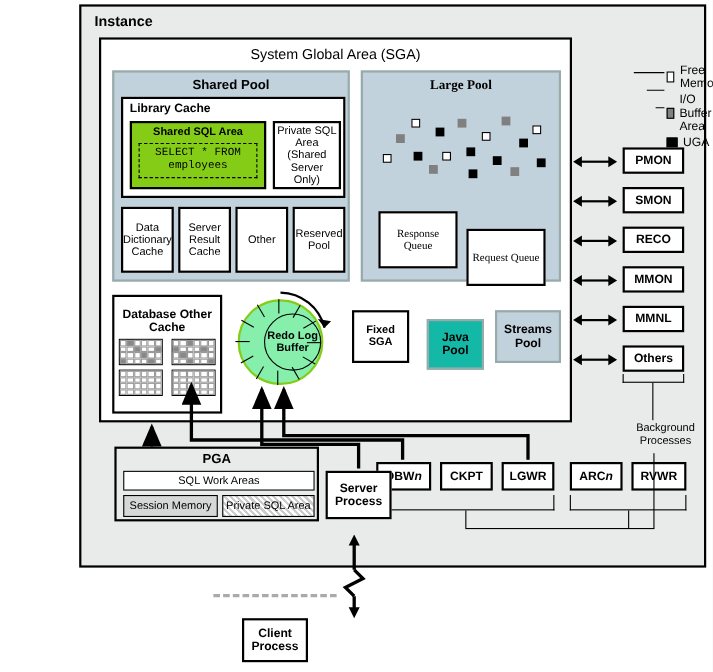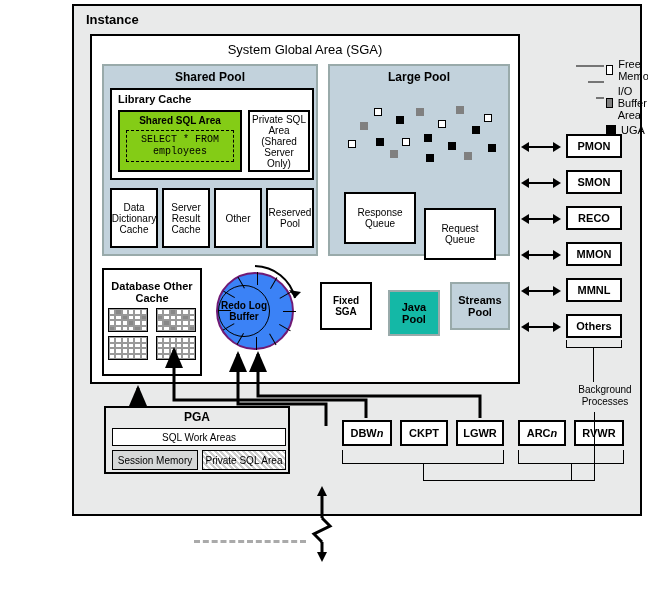--- a/index.html
+++ b/index.html
@@ -51,21 +51,21 @@
     border: 2px solid #9aa;
     background: #c2d2dc;
   }
   .pool-title {
     text-align: center;
     font-weight: bold;
     font-size: 12px;
     padding: 4px 0 3px;
   }
   .shared-pool { left: 10px; top: 28px; width: 216px; height: 192px; }
-  .large-pool  { left: 236px; top: 28px; width: 182px; height: 192px; }
+  .large-pool  { left: 236px; top: 28px; width: 182px; height: 192px; font-family: Liberation Serif, serif; }
   .box {
     position: absolute;
     border: 2px solid #000;
     background: #fff;
     text-align: center;
     display: flex;
     align-items: center;
     justify-content: center;
     padding: 2px;
     font-size: 10px;
@@ -117,25 +117,25 @@
   .dbcache { left: 10px; top: 232px; width: 100px; height: 108px; font-weight: bold; flex-direction: column; font-size:11px; }
   .dbcache-grids { width: 88px; display:flex; flex-wrap:wrap; justify-content:space-between; margin-top:4px;}
   .grid { border:1px solid #000; display:grid; grid-template-columns: repeat(6,1fr); grid-template-rows: repeat(4,1fr); width:40px; height:24px; margin-bottom:4px;}
   .grid div { border:0.5px solid #999; background:#fff;}
   .grid div.f { background:#888; }
   .redo-wrap {
     position: absolute;
     left: 124px; top: 236px; width: 88px; height: 88px;
   }
   .redo-circle {
-    width: 78px; height: 78px; border: 2px solid #701a75;
+    width: 78px; height: 78px; border: 2px solid #84cc16;
     border-radius: 50%;
-    display:flex; align-items:center; justify-content:flex-start;
+    display:flex; align-items:center; justify-content:flex-end;
     position: relative;
-    background:#3b82f6;
+    background:#86efac;
   }
   .redo-inner { width:52px; height:52px; border:1px solid #000; border-radius:50%; display:flex; align-items:center; justify-content:center; font-weight:bold; font-size:10px; text-align:center; line-height:1.1;}
   .redo-seg { position:absolute; width:78px; height:78px; }
   .seg-line { position:absolute; left:50%; top:0; width:1px; height:13px; background:#000; transform-origin: 0 39px;}
   .fixed-sga { left: 228px; top: 246px; width: 52px; height: 48px; font-weight:bold; }
   .java-pool { position:absolute; left: 296px; top: 254px; width: 52px; height: 46px; border:2px solid #9aa; background:#14b8a6; display:flex; align-items:center; justify-content:center; text-align:center; font-weight:bold; font-size:11px;}
   .streams-pool { position:absolute; left: 358px; top: 246px; width: 60px; height: 48px; border:2px solid #9aa; background:#c2d2dc; display:flex; align-items:center; justify-content:center; text-align:center; font-weight:bold; font-size:11px;}
   
   .legend { position:absolute; left: 532px; top: 52px; font-size:11px; }
   .legend-row { display:flex; align-items:center; margin-bottom:3px;}
@@ -426,20 +426,21 @@
     <div style="position:absolute; left:497px; top:458px; width:1px; height:16px; background:#000;"></div>
     <div style="position:absolute; left:349px; top:474px; width:172px; height:1px; background:#000;"></div>
     <div style="position:absolute; left:520px; top:406px; width:1px; height:68px; background:#000;"></div>
 
     <div class="pga">
       <div class="pga-title">PGA</div>
       <div class="pga-row sql-work">SQL Work Areas</div>
       <div class="pga-row sess-mem">Session Memory</div>
       <div class="pga-row priv-sql2">Private SQL Area</div>
     </div>
+    <div class="server-proc">Server Process</div>
 
     <svg class="arrows" width="570" height="512">
       <defs>
         <marker id="ah" markerWidth="8" markerHeight="8" refX="6" refY="3" orient="auto">
           <polygon points="0,0 7,3 0,6" class="arrow-head"></polygon>
         </marker>
       </defs>
 
       <line x1="64" y1="400" x2="64" y2="382" class="arrow-line" marker-end="url(#ah)"></line>
 
@@ -453,14 +454,15 @@
   </div>
 
   <div class="dash"></div>
   <svg style="position:absolute; left:310px; top:486px;" width="30" height="76">
     <line x1="12" y1="8" x2="12" y2="32" stroke="#000" stroke-width="3"></line>
     <polyline points="12,32 20,40 4,48 12,56" stroke="#000" stroke-width="3" fill="none"></polyline>
     <line x1="12" y1="56" x2="12" y2="70" stroke="#000" stroke-width="3"></line>
     <polygon points="12,0 7,10 17,10" fill="#000"></polygon>
     <polygon points="12,76 7,66 17,66" fill="#000"></polygon>
   </svg>
+  <div class="client">Client Process</div>
 
 </div>
 
 </body></html>

